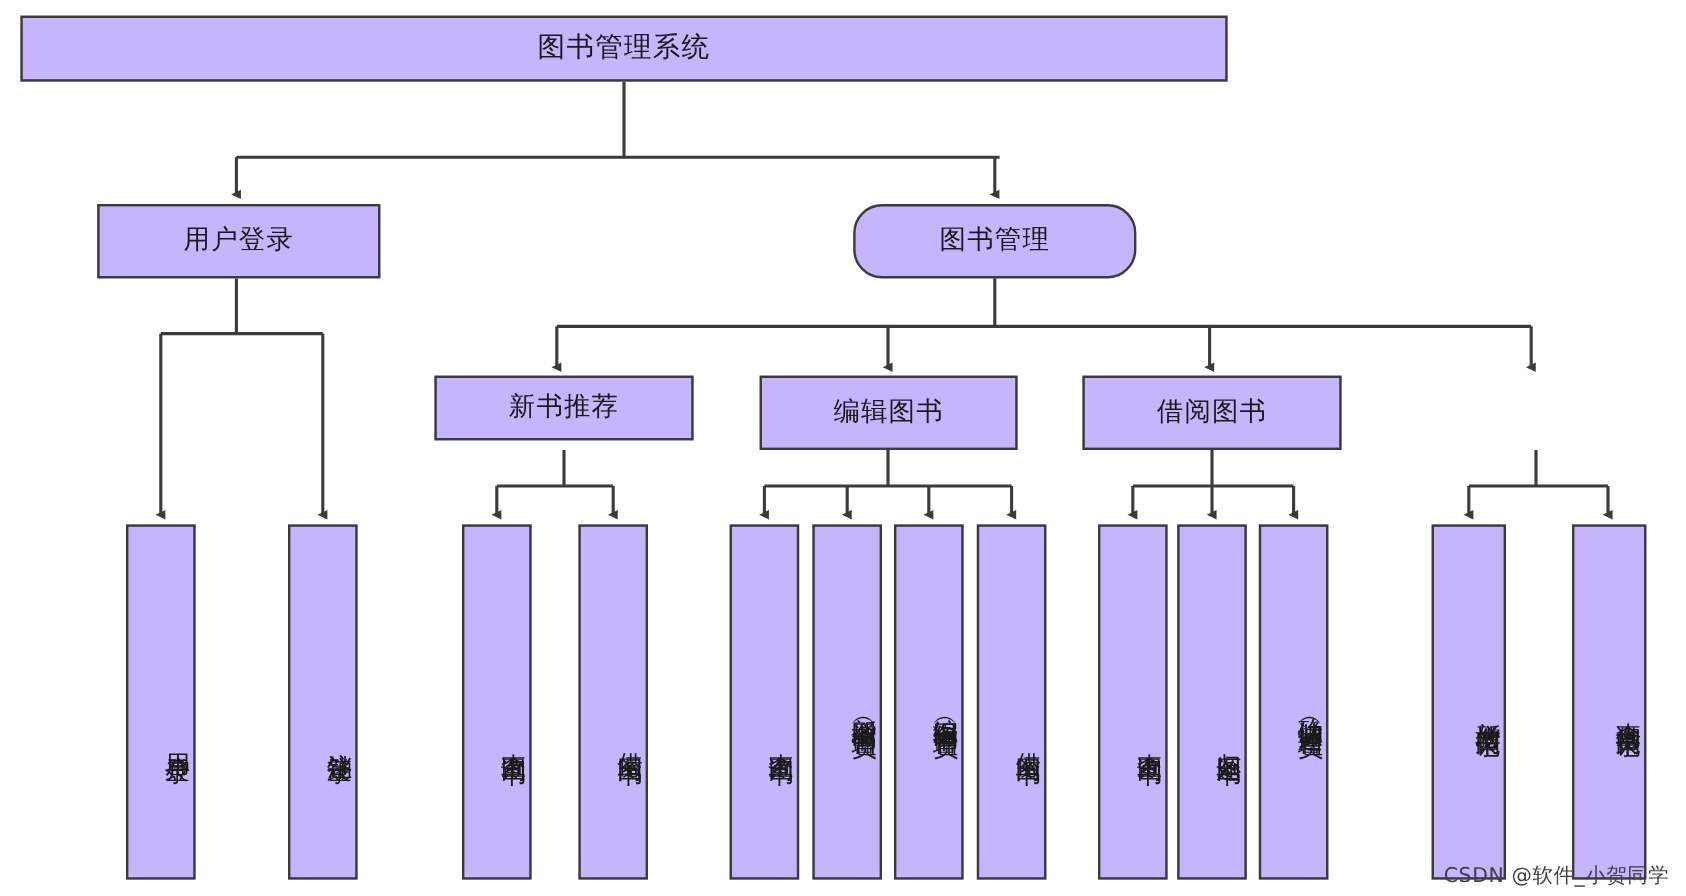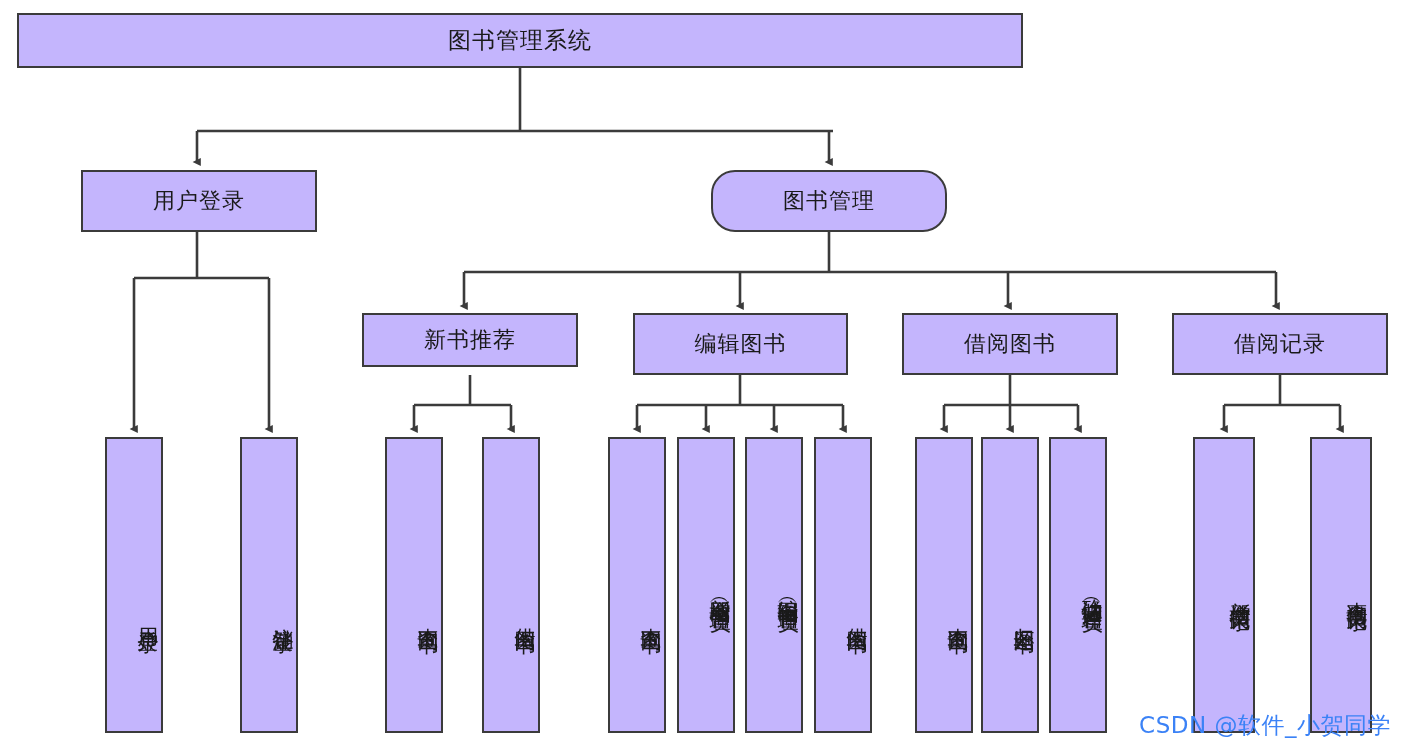--- a/index.html
+++ b/index.html
@@ -57,22 +57,22 @@
   .node.vert.tall-text {
     padding-top: 12px;
   }
   #root-node {
     font-size: 23px;
   }
   .watermark {
     position: absolute;
     right: 14px;
     bottom: 6px;
-    font-size: 23px;
-    color: #3b82f6;
+    font-size: 17px;
+    color: #404040;
     letter-spacing: 0.5px;
     white-space: nowrap;
     pointer-events: none;
   }
 </style>
 </head>
 <body>
 
 <div id="canvas">
 
@@ -131,21 +131,20 @@
   <div class="node horiz" style="left:81px; top:170px; width:236px; height:62px;">用户登录</div>
 
   <div class="node horiz" style="left:711px; top:170px; width:236px; height:62px;border-radius:24px;">图书管理</div>
 
   <div class="node horiz" style="left:362px; top:313px; width:216px; height:54px;">新书推荐</div>
 
   <div class="node horiz" style="left:633px; top:313px; width:215px; height:62px;">编辑图书</div>
 
   <div class="node horiz" style="left:902px; top:313px; width:216px; height:62px;">借阅图书</div>
 
-  <div class="node horiz" style="left:1172px; top:313px; width:216px; height:62px;">借阅记录</div>
 
   <div class="node vert root-leaf" style="left:105px; top:437px; width:58px; height:296px;">用户登录</div>
 
   <div class="node vert root-leaf" style="left:240px; top:437px; width:58px; height:296px;">注销登录</div>
 
   <div class="node vert root-leaf" style="left:385px; top:437px; width:58px; height:296px;">查询图书</div>
 
   <div class="node vert root-leaf" style="left:482px; top:437px; width:58px; height:296px;">借阅图书</div>
 
   <div class="node vert root-leaf" style="left:608px; top:437px; width:58px; height:296px;">查询图书</div>

